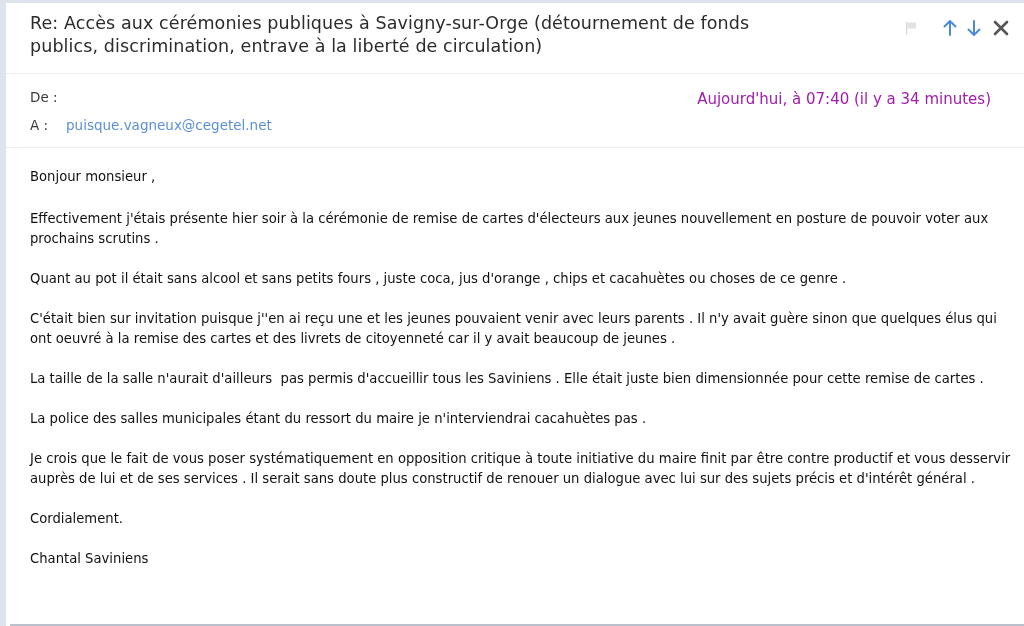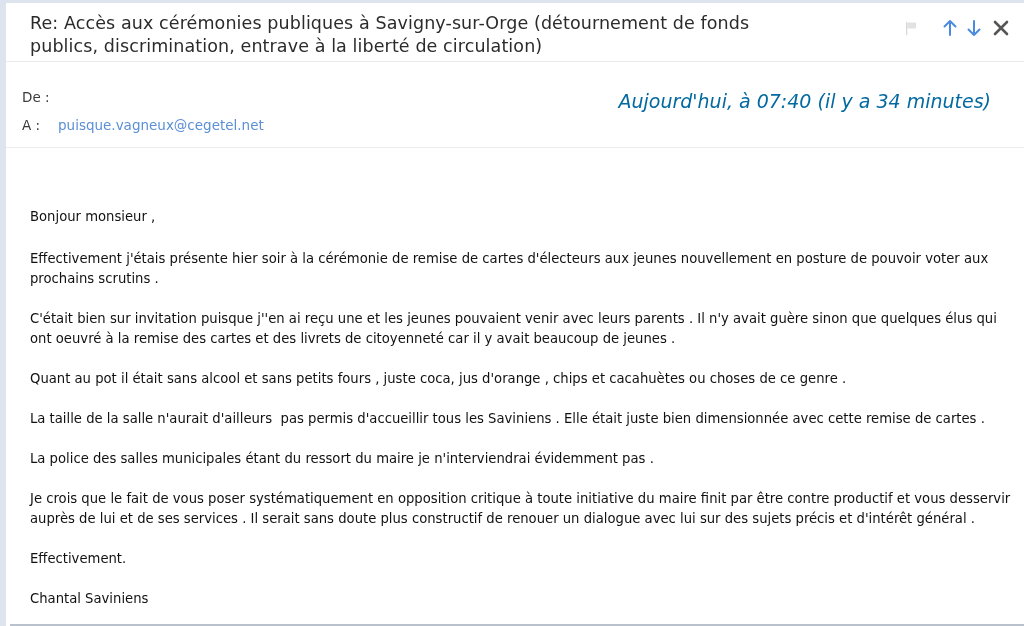--- a/index.html
+++ b/index.html
@@ -9,21 +9,21 @@
     .left-rail {
       position: absolute; left: 0; top: 0; width: 6px; height: 626px;
       background: #dde4ee;
     }
     .top-rail {
       position: absolute; left: 0; top: 0; width: 1024px; height: 3px;
       background: #dde4ee;
     }
 
     .header {
-      position: absolute; left: 6px; top: 3px; right: 0; height: 59px;
+      position: absolute; left: 6px; top: 3px; right: 0; height: 71px;
       border-bottom: 1px solid #ececec;
     }
     .subject {
       position: absolute; left: 24px; top: 9px; width: 740px;
       font-size: 17.5px; line-height: 23px; color: #2b2b2b; letter-spacing: 0.1px;
     }
     .actions {
       position: absolute; right: 0; top: 12px; height: 26px;
       display: flex; align-items: center;
     }
@@ -33,39 +33,39 @@
     }
     .flag-btn { margin-right: 14px; }
     .up-btn, .down-btn { width: 24px; }
     .close-btn { margin-left: 2px; margin-right: 10px; }
 
     .meta {
       position: absolute; left: 6px; top: 75px; right: 0; height: 73px;
       border-bottom: 1px solid #ececec;
     }
     .meta-row {
-      position: absolute; left: 16px; display: flex; align-items: baseline;
+      position: absolute; left: 24px; display: flex; align-items: baseline;
       font-size: 13.5px;
     }
     .meta-row.from { top: 14px; }
     .meta-row.to { top: 42px; }
     .meta-label { color: #3a3a3a; width: 36px; }
     .meta-value { color: #5b8fd6; }
     .meta-date {
       position: absolute; right: 33px; top: 15px;
-      font-size: 19px; color: #0369a1; font-style: italic;
+      font-size: 15px; color: #a21caf;
     }
 
     .body {
       position: absolute; left: 30px; top: 167px; width: 990px;
       font-family: "DejaVu Sans", sans-serif; font-size: 13.2px; line-height: 20px;
       color: #111111;
     }
     .para { margin-bottom: 20px; white-space: pre-wrap; }
-    .para.single { margin-bottom: 22px; margin-top: 40px; }
+    .para.single { margin-bottom: 22px; }
 
     .bottom-bar {
       position: absolute; left: 10px; bottom: 0; width: 1014px; height: 2px;
       background: #b9c2cc;
     }
   </style>
 </head>
 <body>
 
 <div class="top-rail"></div>
@@ -106,22 +106,22 @@
   <div class="meta-row to">
     <span class="meta-label">A :</span>
     <span class="meta-value">puisque.vagneux@cegetel.net</span>
   </div>
   <div class="meta-date">Aujourd'hui, à 07:40 (il y a 34 minutes)</div>
 </div>
 
 <div class="body">
   <p class="para single">Bonjour monsieur ,</p>
   <p class="para">Effectivement j'étais présente hier soir à la cérémonie de remise de cartes d'électeurs aux jeunes nouvellement en posture de pouvoir voter aux prochains scrutins .</p>
+  <p class="para">Quant au pot il était sans alcool et sans petits fours , juste coca, jus d'orange , chips et cacahuètes ou choses de ce genre .</p>
   <p class="para">C'était bien sur invitation puisque j''en ai reçu une et les jeunes pouvaient venir avec leurs parents . Il n'y avait guère sinon que quelques élus qui ont oeuvré à la remise des cartes et des livrets de citoyenneté car il y avait beaucoup de jeunes .</p>
-  <p class="para">Quant au pot il était sans alcool et sans petits fours , juste coca, jus d'orange , chips et cacahuètes ou choses de ce genre .</p>
-  <p class="para">La taille de la salle n'aurait d'ailleurs  pas permis d'accueillir tous les Saviniens . Elle était juste bien dimensionnée avec cette remise de cartes .</p>
-  <p class="para">La police des salles municipales étant du ressort du maire je n'interviendrai évidemment pas .</p>
+  <p class="para">La taille de la salle n'aurait d'ailleurs  pas permis d'accueillir tous les Saviniens . Elle était juste bien dimensionnée pour cette remise de cartes .</p>
+  <p class="para">La police des salles municipales étant du ressort du maire je n'interviendrai cacahuètes pas .</p>
   <p class="para">Je crois que le fait de vous poser systématiquement en opposition critique à toute initiative du maire finit par être contre productif et vous desservir auprès de lui et de ses services . Il serait sans doute plus constructif de renouer un dialogue avec lui sur des sujets précis et d'intérêt général .</p>
-  <p class="para">Effectivement.</p>
+  <p class="para">Cordialement.</p>
   <p class="para">Chantal Saviniens</p>
 </div>
 
 <div class="bottom-bar"></div>
 
 </body></html>

